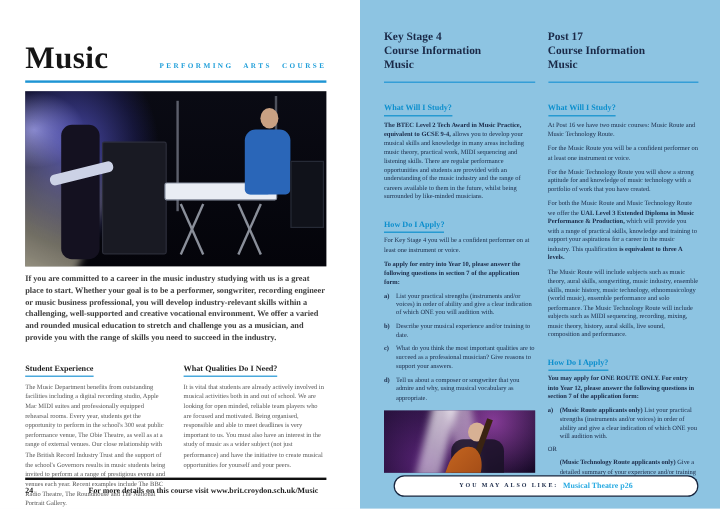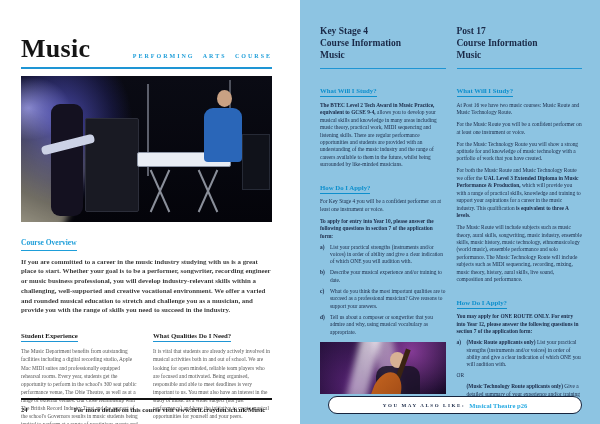--- a/index.html
+++ b/index.html
@@ -118,23 +118,20 @@
       <div class="keyboard"></div>
       <div class="kstand-a"></div>
         <div class="kstand-b"></div>
       <div class="kstand-c"></div>
         <div class="kstand-d"></div>
       <div class="player-head"></div>
       <div class="player-shirt"></div>
       <div class="speaker"></div>
     </div>
 
-    <div class="cyan-h">
-      <span>Course Overview</span>
-    </div>
     <p class="overview">If you are committed to a career in the music industry studying with us is a great place to start. Whether your goal is to be a performer, songwriter, recording engineer or music business professional, you will develop industry-relevant skills within a challenging, well-supported and creative vocational environment. We offer a varied and rounded musical education to stretch and challenge you as a musician, and provide you with the range of skills you need to succeed in the industry.</p>
 
     <div class="cols">
       <div class="col">
         <div class="sub-h">
           <span>Student Experience</span>
         </div>
         <p class="small">The Music Department benefits from outstanding facilities including a digital recording studio, Apple Mac MIDI suites and professionally equipped rehearsal rooms. Every year, students get the opportunity to perform in the school's 300 seat public performance venue, The Obie Theatre, as well as at a range of external venues. Our close relationship with The British Record Industry Trust and the support of the school's Governors results in music students being invited to perform at a range of prestigious events and venues each year. Recent examples include The BBC Radio Theatre, The Roundhouse and The National Portrait Gallery.</p>
       </div>
       <div class="col">

